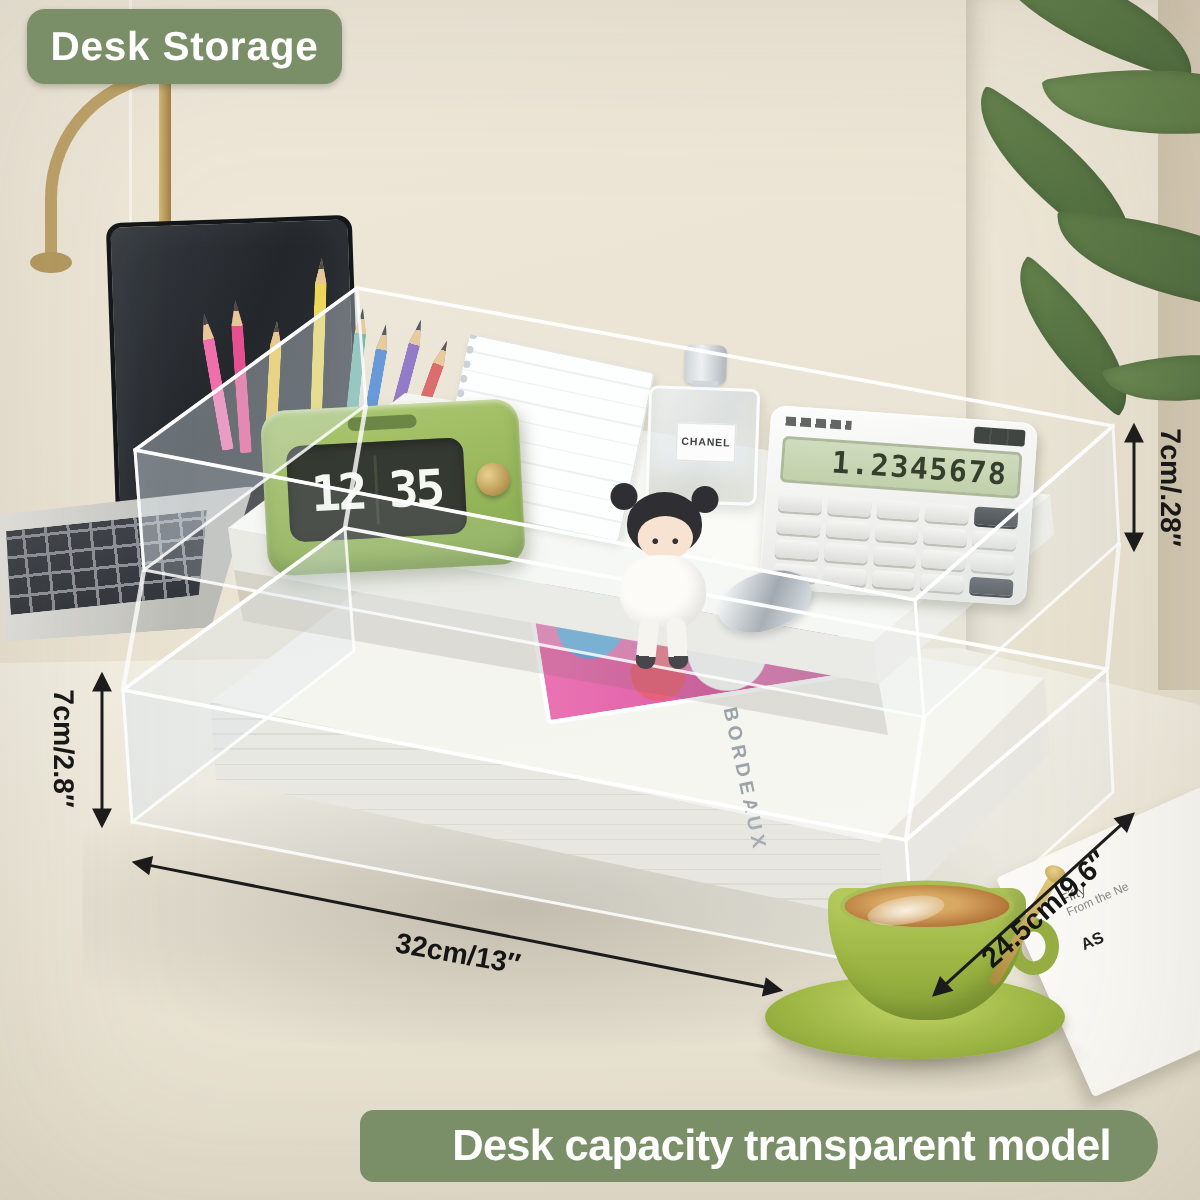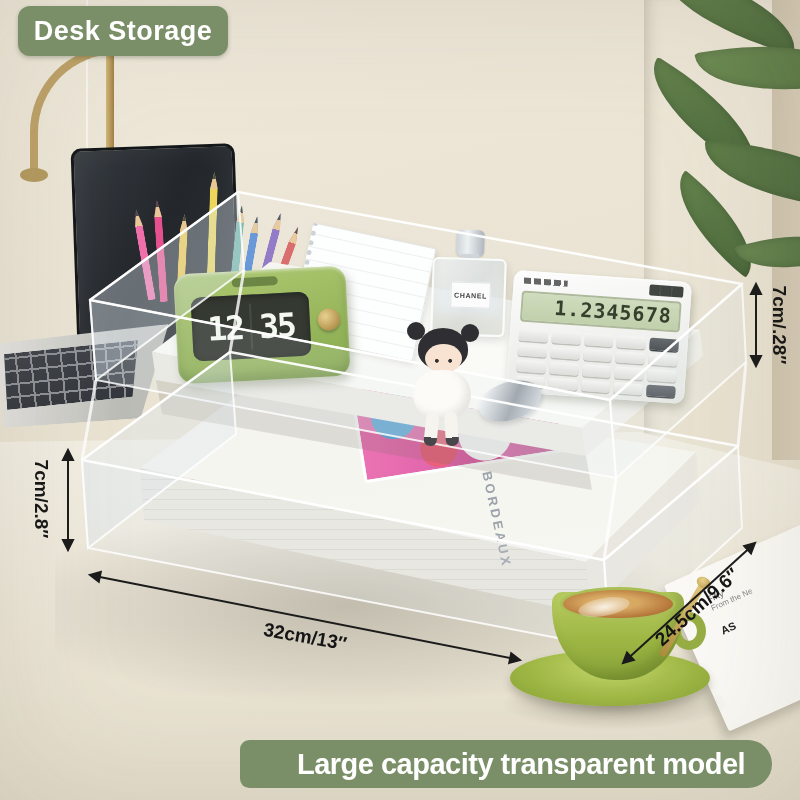--- a/index.html
+++ b/index.html
@@ -391,15 +391,15 @@
   </svg>
 
   <div class="dim-label dim1">7cm/.28″</div>
   <div class="dim-label dim2">7cm/2.8″</div>
   <div class="dim-label dim3">32cm/13″</div>
   <div class="dim-label dim4">24.5cm/9.6″</div>
 
   <div class="vignette"></div>
 
   <div class="badge">Desk Storage</div>
-  <div class="banner-bar">Large capacity transparent model</div>
+  <div class="banner-bar">Desk capacity transparent model</div>
 
 </div>
 
 </body></html>

